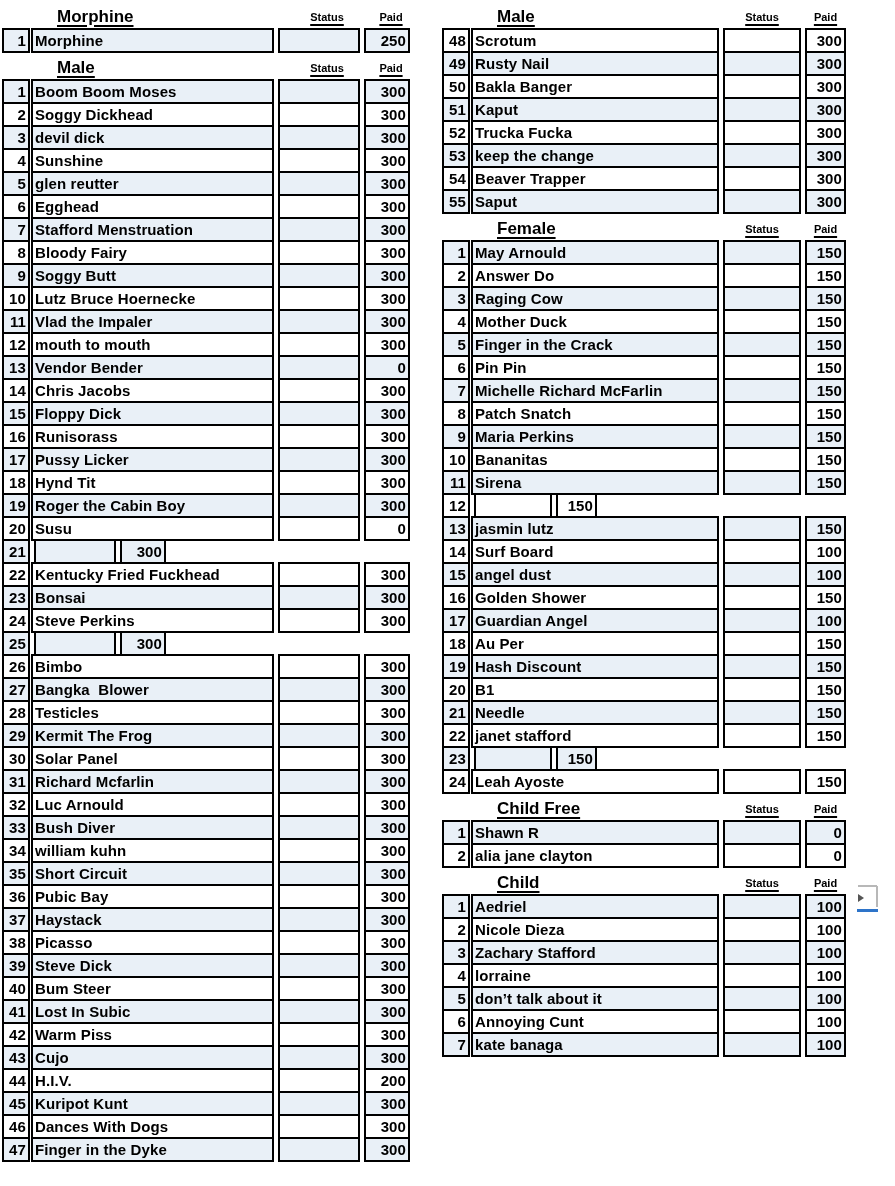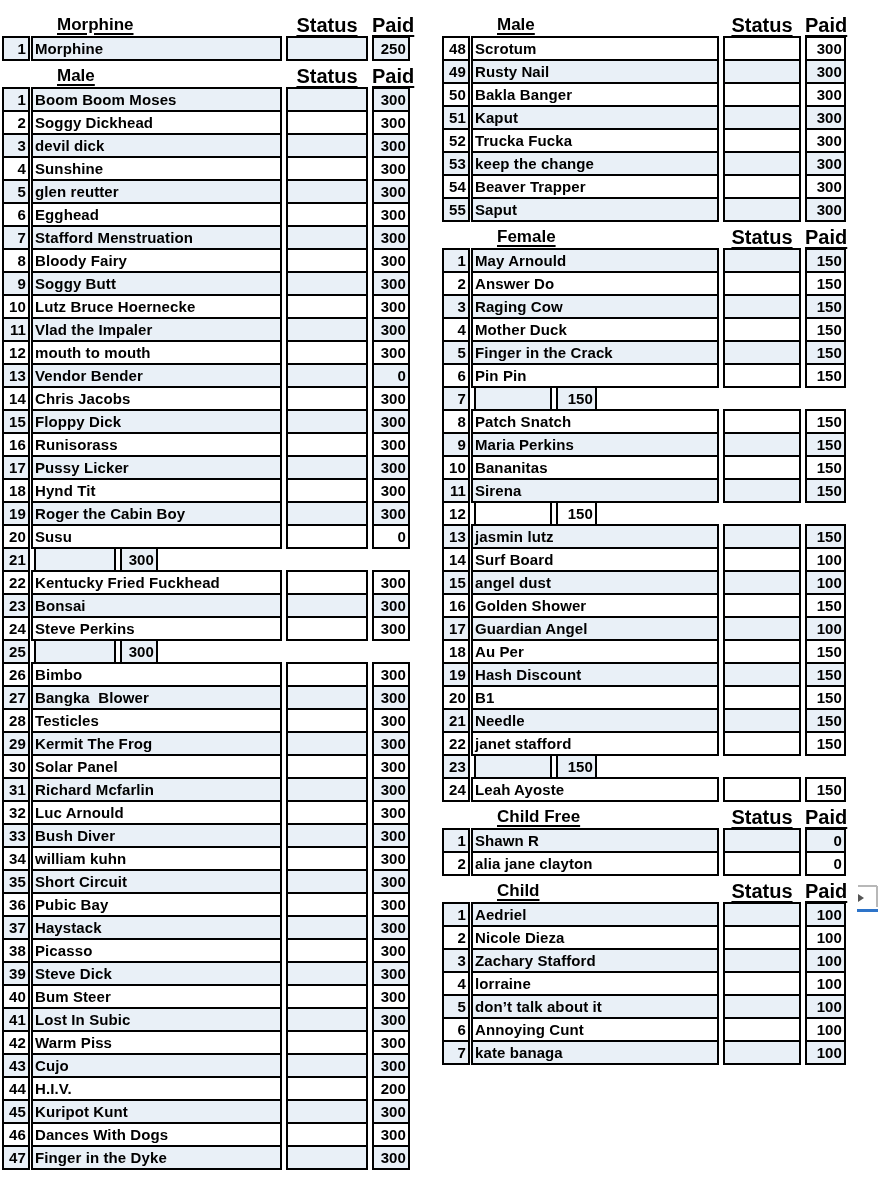--- a/index.html
+++ b/index.html
@@ -7,53 +7,53 @@
     --border:#000000;
     --scroll-accent:#2e74c9;
     --scroll-gray:#b8b8b8;
   }
   html,body{margin:0;padding:0;}
   body{
     width:895px;height:1186px;position:relative;background:#ffffff;
     font-family:"Liberation Sans",sans-serif;font-weight:bold;color:#000;
     overflow:hidden;
   }
-  .col{position:absolute;top:12px;border-radius:28px;}
+  .col{position:absolute;top:4px;border-radius:28px;}
   .col0{left:2px;width:408px;}
   .col1{left:442px;width:404px;}
   .section + .section{margin-top:2px;}
   .sec-header{display:flex;align-items:flex-end;height:24px;box-sizing:border-box;padding-bottom:2px;}
   .hd-spacer{width:29px;flex:0 0 auto;}
   .sec-title{
     font-size:17px;line-height:18px;margin-left:26px;
     text-decoration:underline;text-decoration-thickness:2px;text-underline-offset:3px;
     white-space:pre;
   }
   .hd-fill{flex:1;}
   .hd-status,.hd-paid{
-    text-align:center;font-size:20px;line-height:17px;flex:0 0 auto;
+    text-align:center;font-size:11px;line-height:17px;flex:0 0 auto;
     text-decoration:underline;text-decoration-thickness:2px;text-underline-offset:3px;
   }
   .hd-status{margin-left:4px;}
   .hd-paid{margin-left:4px;}
   .col0 .hd-status{width:82px;}  .col0 .hd-paid{width:38px;}
   .col1 .hd-status{width:78px;}  .col1 .hd-paid{width:41px;}
 
   .row{display:flex;height:25px;box-sizing:border-box;}
   .row + .row{margin-top:-2px;}
   .cell{
     border:2px solid var(--border);background:#ffffff;box-sizing:border-box;
     font-size:15px;line-height:21px;overflow:hidden;letter-spacing:0.1px;
   }
   .row.band .cell{background:var(--band);}
   .c-num{width:28px;flex:0 0 auto;text-align:right;padding-right:2px;}
   .c-name{flex:1;margin-left:1px;padding-left:2px;white-space:pre;}
   .c-status{margin-left:4px;flex:0 0 auto;}
   .c-paid{margin-left:4px;flex:0 0 auto;text-align:right;padding-right:2px;}
-  .col0 .c-status{width:82px;}  .col0 .c-paid{width:38px;}
+  .col0 .c-status{width:82px;}  .col0 .c-paid{width:46px;}
   .col1 .c-status{width:78px;}  .col1 .c-paid{width:41px;}
 
   #scroll-frag{position:absolute;left:857px;top:884px;width:21px;height:28px;}
   #scroll-frag .top-line{position:absolute;left:1px;top:1px;width:19px;height:2px;background:var(--scroll-gray);}
   #scroll-frag .right-line{position:absolute;right:0;top:2px;height:21px;width:2px;background:var(--scroll-gray);}
   #scroll-frag .arrow{
     position:absolute;left:1px;top:10px;width:0;height:0;
     border-left:6px solid #555;border-top:4px solid transparent;border-bottom:4px solid transparent;
   }
   #scroll-frag .blue-bar{position:absolute;left:0;bottom:0;width:21px;height:3px;background:var(--scroll-accent);}
@@ -472,20 +472,21 @@
     <div class="cell c-paid">150</div>
   </div>
           <div class="row">
     <div class="cell c-num">6</div>
     <div class="cell c-name">Pin Pin</div>
     <div class="cell c-status"></div>
     <div class="cell c-paid">150</div>
   </div>
           <div class="row band">
     <div class="cell c-num">7</div>
+    <div class="cell c-name">Michelle Richard McFarlin</div>
     <div class="cell c-status"></div>
     <div class="cell c-paid">150</div>
   </div>
           <div class="row">
     <div class="cell c-num">8</div>
     <div class="cell c-name">Patch Snatch</div>
     <div class="cell c-status"></div>
     <div class="cell c-paid">150</div>
   </div>
           <div class="row band">

